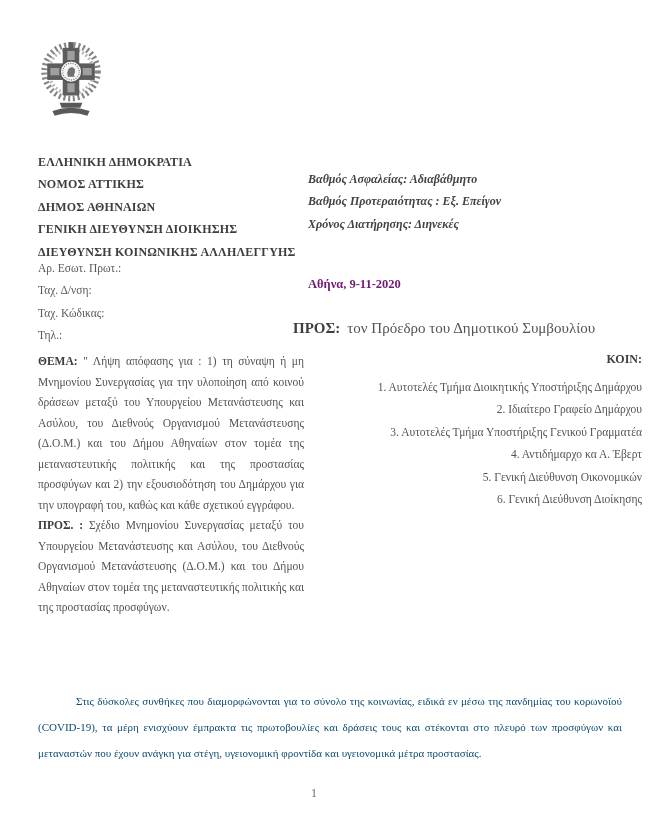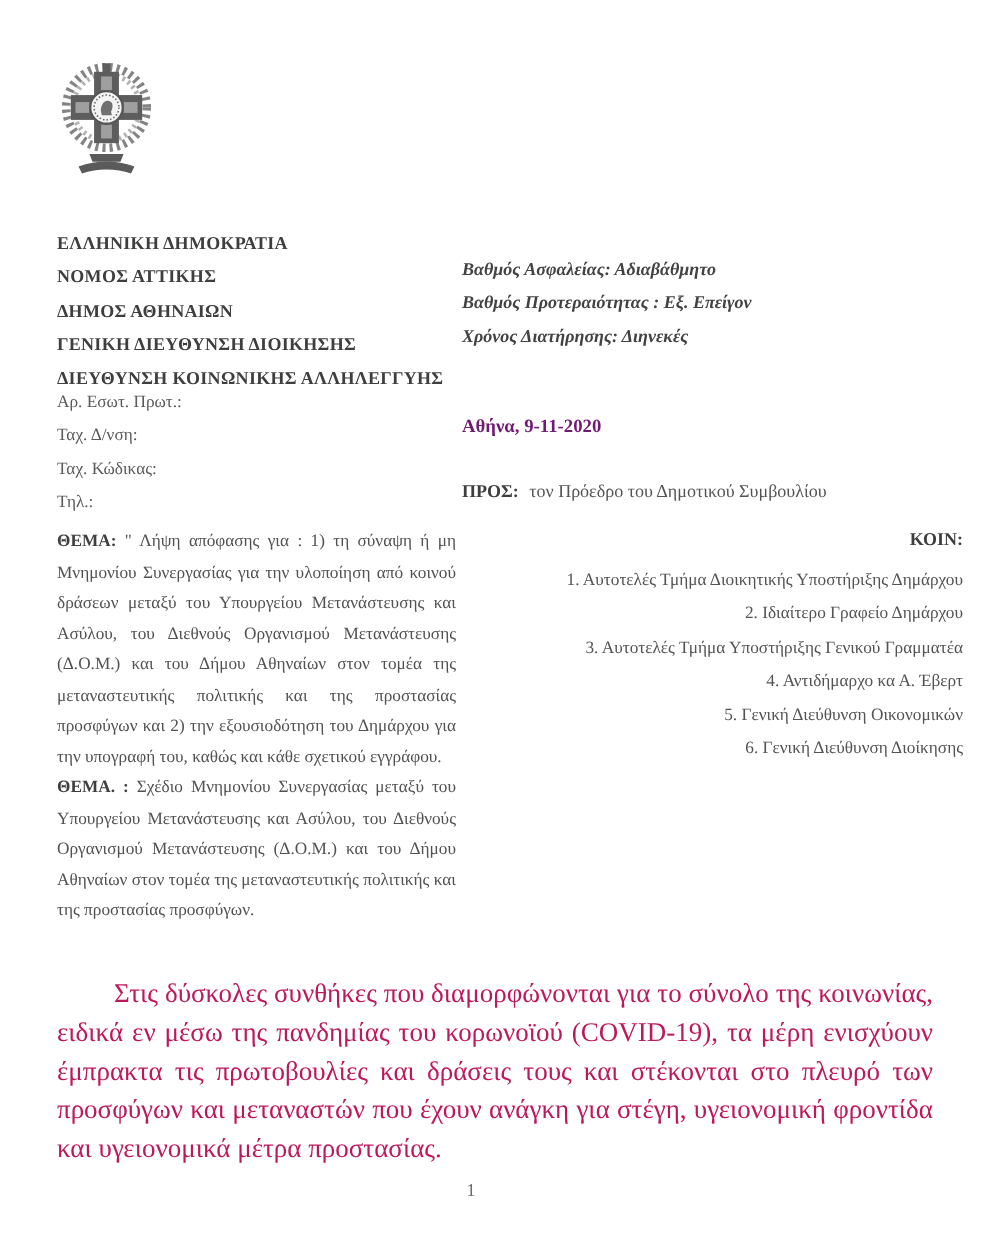--- a/index.html
+++ b/index.html
@@ -60,23 +60,23 @@
     position: absolute;
     left: 308px;
     top: 277px;
     font-size: 12.5px;
     font-weight: 700;
     color: #701a75;
     white-space: nowrap;
   }
   .pros-line {
     position: absolute;
-    left: 308px;
+    left: 293px;
     top: 320px;
-    font-size: 12px;
+    font-size: 15px;
     color: #545454;
     white-space: nowrap;
   }
   .pros-line .lbl {
     font-weight: 700;
     color: #3e3e3e;
     margin-right: 7px;
   }
 
   .thema-block {
@@ -113,28 +113,28 @@
     margin-bottom: 9px;
   }
   .koin-item {
     line-height: 22.4px;
     white-space: nowrap;
   }
 
   .body-paragraph {
     position: absolute;
     left: 38px;
-    top: 650px;
+    top: 689px;
     width: 584px;
     margin: 0;
-    font-size: 18px;
+    font-size: 11px;
     line-height: 25.8px;
     text-align: justify;
     text-indent: 38px;
-    color: #be185d;
+    color: #0c4a6e;
   }
 
   .page-number {
     position: absolute;
     left: 0;
     top: 786px;
     width: 628px;
     text-align: center;
     font-size: 12px;
     color: #6a6a6a;
@@ -190,21 +190,21 @@
   </div>
 
   <div class="date-line">Αθήνα, 9-11-2020</div>
 
   <div class="pros-line">
     <span class="lbl">ΠΡΟΣ:</span><span>τον Πρόεδρο του Δημοτικού Συμβουλίου</span>
   </div>
 
   <div class="thema-block">
     <p><span class="lbl">ΘΕΜΑ:</span> <span>" Λήψη απόφασης για : 1) τη σύναψη ή μη Μνημονίου Συνεργασίας για την υλοποίηση από κοινού δράσεων μεταξύ του Υπουργείου Μετανάστευσης και Ασύλου, του Διεθνούς Οργανισμού Μετανάστευσης (Δ.Ο.Μ.) και του Δήμου Αθηναίων στον τομέα της μεταναστευτικής πολιτικής και της προστασίας προσφύγων και 2) την εξουσιοδότηση του Δημάρχου για την υπογραφή του, καθώς και κάθε σχετικού εγγράφου.</span></p>
-    <p><span class="lbl">ΘΕΜΑ. :</span> <span>Σχέδιο Μνημονίου Συνεργασίας  μεταξύ του Υπουργείου Μετανάστευσης και Ασύλου, του Διεθνούς Οργανισμού Μετανάστευσης (Δ.Ο.Μ.) και του Δήμου Αθηναίων στον τομέα της μεταναστευτικής πολιτικής και της προστασίας προσφύγων.</span></p>
+    <p><span class="lbl">ΠΡΟΣ. :</span> <span>Σχέδιο Μνημονίου Συνεργασίας  μεταξύ του Υπουργείου Μετανάστευσης και Ασύλου, του Διεθνούς Οργανισμού Μετανάστευσης (Δ.Ο.Μ.) και του Δήμου Αθηναίων στον τομέα της μεταναστευτικής πολιτικής και της προστασίας προσφύγων.</span></p>
   </div>
 
   <div class="koin-block">
     <div class="koin-label">ΚΟΙΝ:</div>
     <div class="koin-item">1. Αυτοτελές Τμήμα Διοικητικής Υποστήριξης Δημάρχου</div>
     <div class="koin-item">2. Ιδιαίτερο Γραφείο Δημάρχου</div>
     <div class="koin-item">3. Αυτοτελές Τμήμα Υποστήριξης Γενικού Γραμματέα</div>
     <div class="koin-item">4. Αντιδήμαρχο κα Α. Έβερτ</div>
     <div class="koin-item">5. Γενική Διεύθυνση Οικονομικών</div>
     <div class="koin-item">6. Γενική Διεύθυνση Διοίκησης</div>

